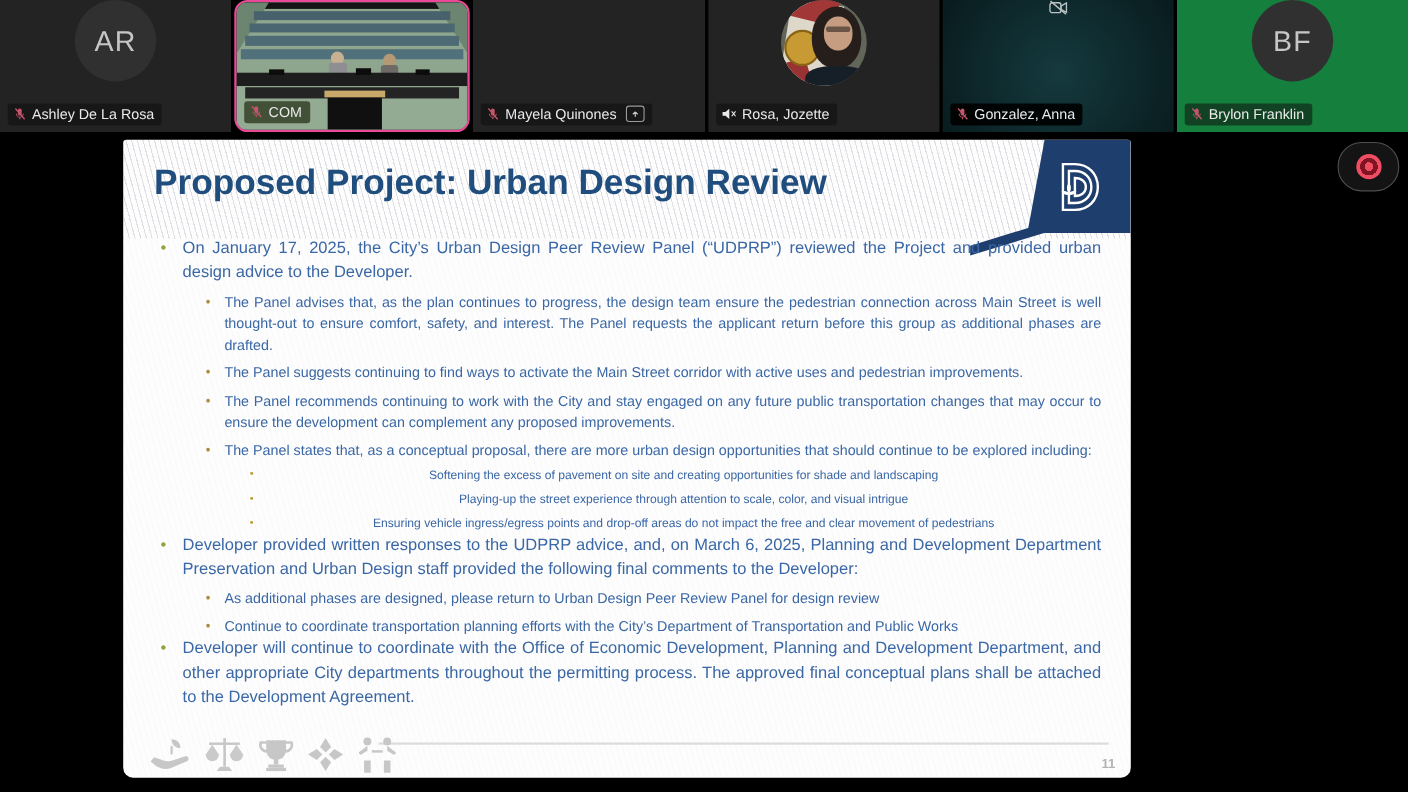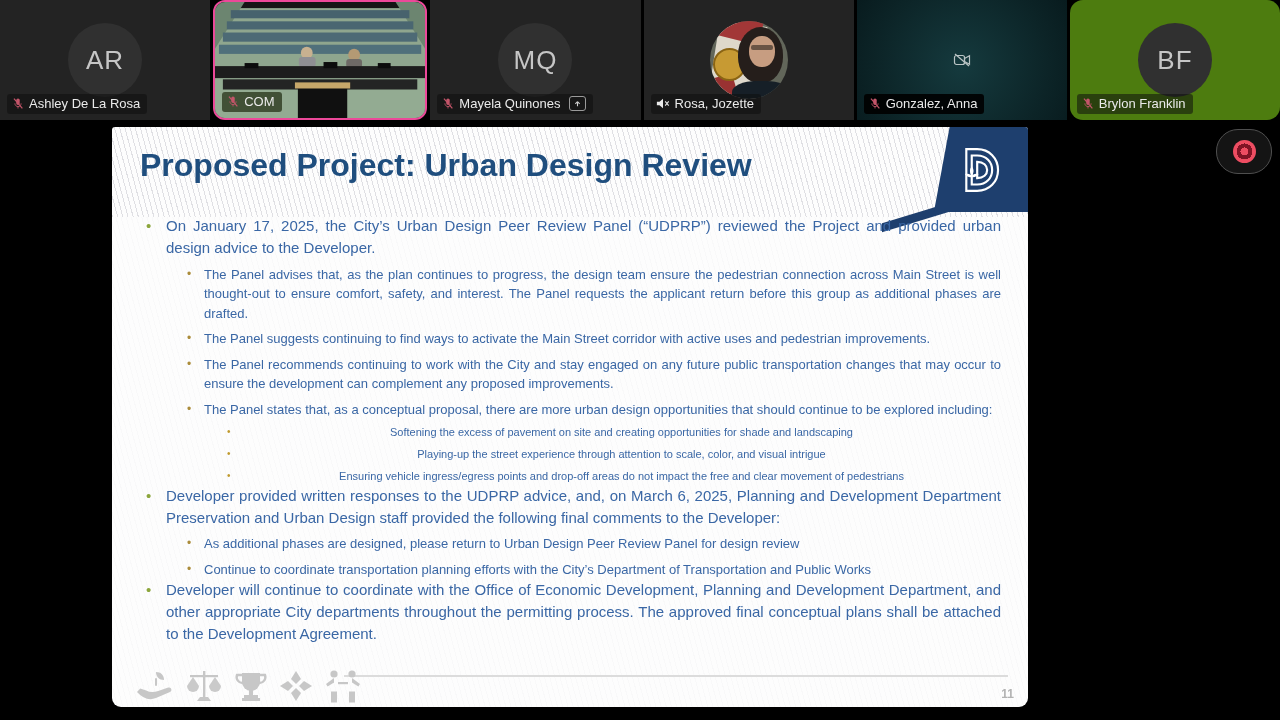--- a/index.html
+++ b/index.html
@@ -1,22 +1,22 @@
 <!DOCTYPE html>
 <html><head>
 <meta charset="utf-8">
 <style>
   html,body{margin:0;padding:0;background:#000;}
   .stage{position:relative;width:1280px;height:720px;background:#000;overflow:hidden;
          font-family:"Liberation Sans",sans-serif;}
 
   
   .tiles{position:absolute;left:0;top:0;width:1280px;height:120px;display:flex;gap:3px;background:#000;}
-  .tile{position:relative;flex:1 1 0;background:#232323;overflow:hidden;display:flex;align-items:center;justify-content:center;}
-  .tile.dark{background:#4d7c0f;border-radius:13px;}
+  .tile{position:relative;flex:1 1 0;background:#232323;overflow:hidden;display:flex;justify-content:center;}
+  .tile.dark{background:#15803d;}
   .tile.cam-off-tile{background:radial-gradient(circle at 50% 55%, #153a3e 0%, #0c2427 70%, #081b1e 100%);}
   .tile.video-tile{border:2px solid #ec4899;border-radius:12px;}
   .initials{width:74px;height:74px;border-radius:50%;background:#303030;color:#c6c6c6;
             display:flex;align-items:center;justify-content:center;font-size:26px;letter-spacing:1px;}
   .name-chip{position:absolute;left:7px;bottom:6px;display:flex;align-items:center;gap:5px;
              background:rgba(15,15,15,0.55);color:#eaeaea;font-size:13px;padding:2px 7px 3px 5px;border-radius:3px;white-space:nowrap;margin-top:30px;}
   .name-chip.greenbg{background:rgba(50,64,38,0.85);}
   .name-chip.blackbg{background:rgba(0,0,0,0.9);}
   .badge-box{display:inline-flex;align-items:center;justify-content:center;width:15px;height:13px;
              border:1px solid #9a9a9a;border-radius:3px;margin-left:3px;}
@@ -121,21 +121,20 @@
             <path d="M7 1.2c-1.1 0-2 .9-2 2v3.6c0 1.1.9 2 2 2s2-.9 2-2V3.2c0-1.1-.9-2-2-2z" fill="#c4556a"></path>
             <path d="M3.4 6.8v.2c0 2 1.6 3.6 3.6 3.6s3.6-1.6 3.6-3.6v-.2" stroke="#c4556a" fill="none"></path>
             <path d="M7 10.6v2.2" stroke="#c4556a"></path>
             <path d="M2.3 1.3l9.8 11.4" stroke="#c4556a" stroke-width="1.4"></path>
           </svg>
         <span>COM</span>
       </div>
     </div>
 
     <div class="tile">
-      <div class="initials">MQ</div>
       <div class="name-chip">
         <svg width="12" height="13" viewBox="0 0 14 14">
             <path d="M7 1.2c-1.1 0-2 .9-2 2v3.6c0 1.1.9 2 2 2s2-.9 2-2V3.2c0-1.1-.9-2-2-2z" fill="#c4556a"></path>
             <path d="M3.4 6.8v.2c0 2 1.6 3.6 3.6 3.6s3.6-1.6 3.6-3.6v-.2" stroke="#c4556a" fill="none"></path>
             <path d="M7 10.6v2.2" stroke="#c4556a"></path>
             <path d="M2.3 1.3l9.8 11.4" stroke="#c4556a" stroke-width="1.4"></path>
           </svg>
         <span>Mayela Quinones</span>
         <span class="badge-box">
           <svg width="9" height="9" viewBox="0 0 10 10">

